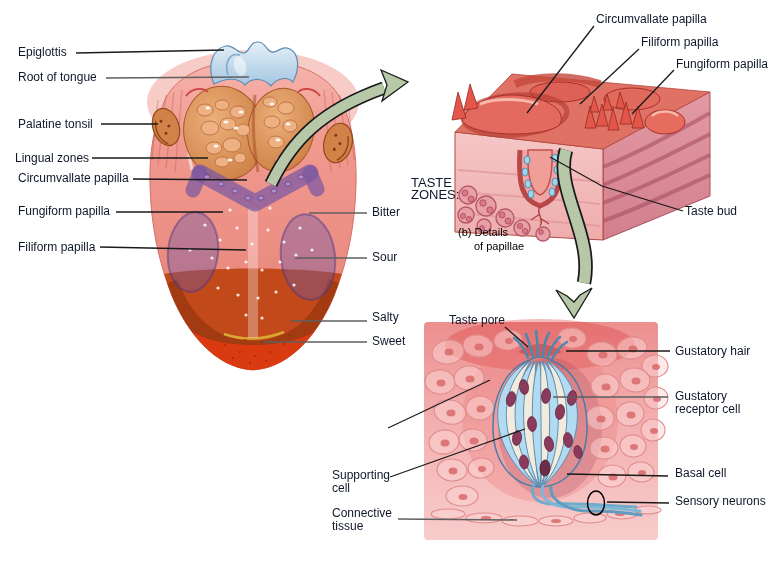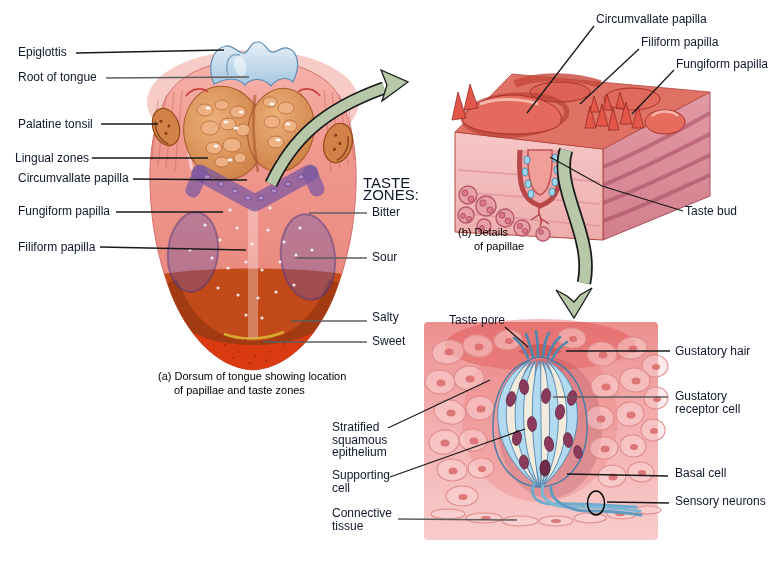--- a/index.html
+++ b/index.html
@@ -2,21 +2,21 @@
 <html><head>
 <meta charset="utf-8">
 <style>
   html,body{margin:0;padding:0;background:#fff;}
   .page{position:relative;width:783px;height:564px;background:#ffffff;overflow:hidden;
         font-family:"Liberation Sans",sans-serif;color:#000;}
   .art{position:absolute;left:0;top:0;}
   .lbl{position:absolute;font-size:12px;line-height:12.5px;white-space:pre-line;color:#0f172a;}
   .cap{position:absolute;font-size:11px;line-height:13.5px;white-space:pre-line;color:#000;}
   .hang{padding-left:16px;text-indent:-16px;}
-  .tz{font-size:15px;line-height:11.5px;}
+  .tz{font-size:13px;line-height:11.5px;margin-left:48px;}
 </style>
 </head>
 <body>
 
 <div class="page">
 
 <svg class="art" width="783" height="564" viewBox="0 0 783 564">
 <defs>
   <linearGradient id="gTongue" x1="0" y1="0" x2="0" y2="1">
     <stop offset="0" stop-color="#f6b4ac"></stop>
@@ -447,37 +447,32 @@
 <div class="lbl" style="left:18px;top:205px">Fungiform papilla</div>
 <div class="lbl" style="left:18px;top:241px">Filiform papilla</div>
 
 <div class="lbl tz" style="left:363px;top:177px">TASTE
 ZONES:</div>
 <div class="lbl" style="left:372px;top:206px">Bitter</div>
 <div class="lbl" style="left:372px;top:251px">Sour</div>
 <div class="lbl" style="left:372px;top:311px">Salty</div>
 <div class="lbl" style="left:372px;top:335px">Sweet</div>
 
-<div class="cap hang" style="left:158px;top:370px;width:220px">(a) Dorsum of tongue showing location
-of papillae and taste zones</div>
 
 <div class="lbl" style="left:596px;top:13px">Circumvallate papilla</div>
 <div class="lbl" style="left:641px;top:36px">Filiform papilla</div>
 <div class="lbl" style="left:676px;top:58px">Fungiform papilla</div>
 <div class="lbl" style="left:685px;top:205px">Taste bud</div>
 <div class="cap hang" style="left:458px;top:226px;width:100px">(b) Details
 of papillae</div>
 
 <div class="lbl" style="left:449px;top:314px">Taste pore</div>
 <div class="lbl" style="left:675px;top:345px">Gustatory hair</div>
 <div class="lbl" style="left:675px;top:390px">Gustatory
 receptor cell</div>
-<div class="lbl" style="left:332px;top:421px">Stratified
-squamous
-epithelium</div>
 <div class="lbl" style="left:332px;top:469px">Supporting
 cell</div>
 <div class="lbl" style="left:675px;top:467px">Basal cell</div>
 <div class="lbl" style="left:332px;top:507px">Connective
 tissue</div>
 <div class="lbl" style="left:675px;top:495px">Sensory neurons</div>
 
 </div>
 
 </body></html>

